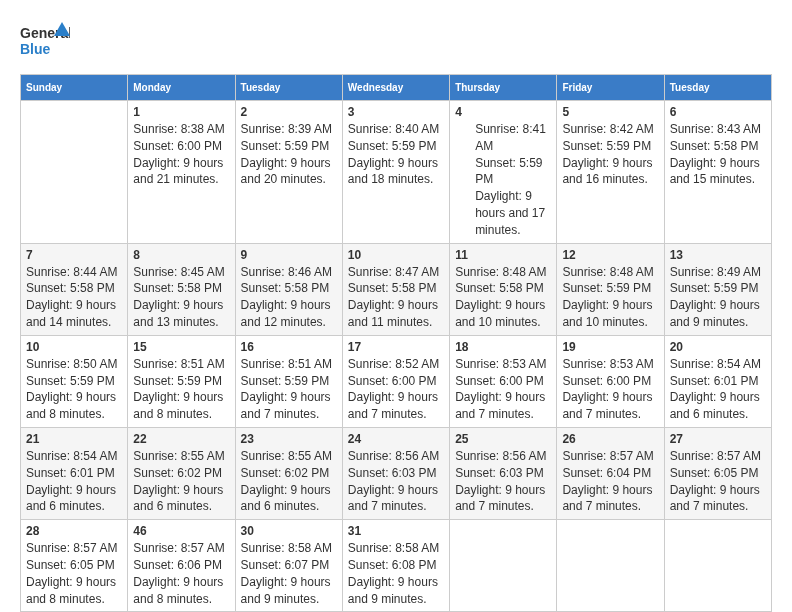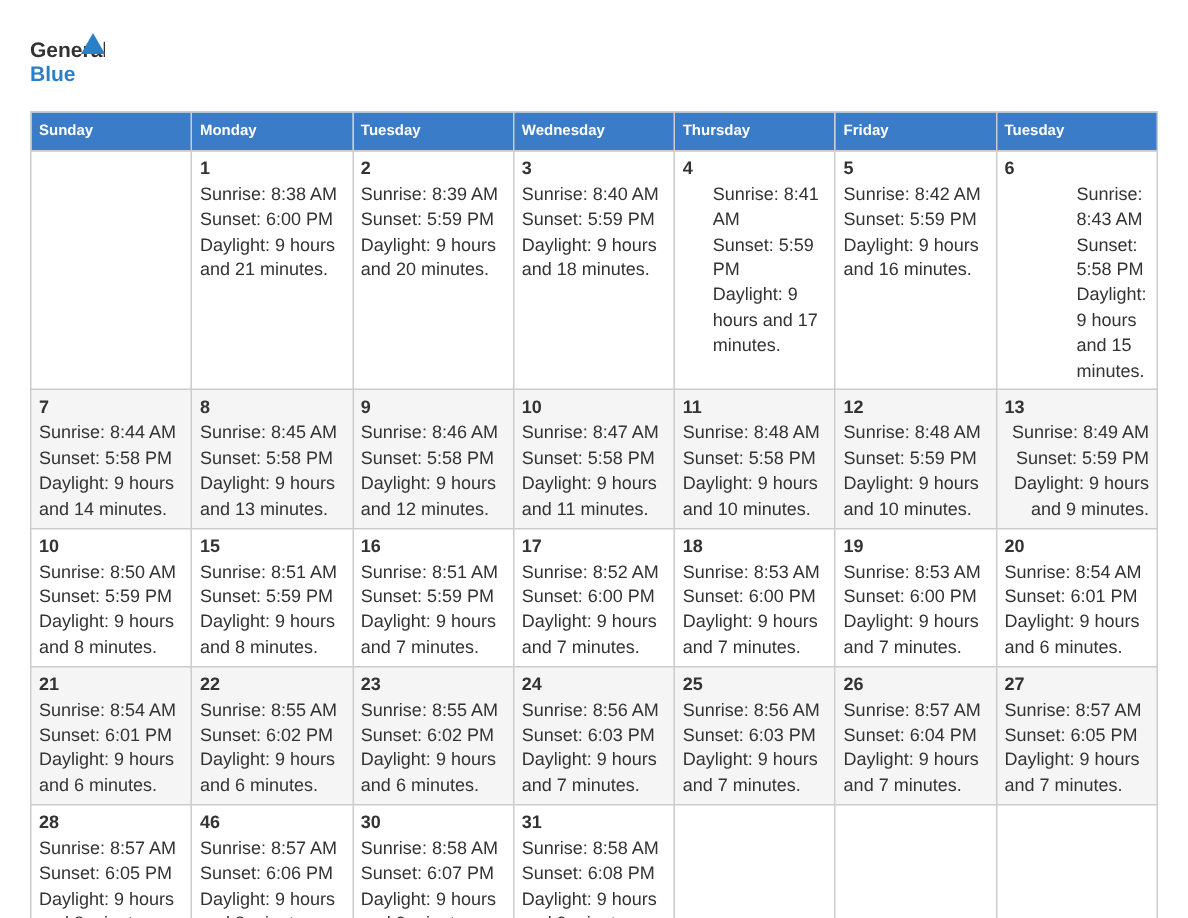--- a/index.html
+++ b/index.html
@@ -136,21 +136,21 @@
 Daylight: 9 hours and 17 minutes.</div>
         </td>
         <td>
           <span class="day-num">5</span>
           <div class="cell-text" style="white-space: pre-line;">Sunrise: 8:42 AM
 Sunset: 5:59 PM
 Daylight: 9 hours and 16 minutes.</div>
         </td>
         <td>
           <span class="day-num">6</span>
-          <div class="cell-text" style="white-space: pre-line; margin-left: 48px;">Sunrise: 8:43 AM
+          <div class="cell-text" style="white-space: pre-line;">Sunrise: 8:43 AM
 Sunset: 5:58 PM
 Daylight: 9 hours and 15 minutes.</div>
         </td>
       </tr>
       <tr>
         <td>
           <span class="day-num">7</span>
           <div class="cell-text" style="white-space: pre-line;">Sunrise: 8:44 AM
 Sunset: 5:58 PM
 Daylight: 9 hours and 14 minutes.</div>
@@ -180,21 +180,21 @@
 Daylight: 9 hours and 10 minutes.</div>
         </td>
         <td>
           <span class="day-num">12</span>
           <div class="cell-text" style="white-space: pre-line;">Sunrise: 8:48 AM
 Sunset: 5:59 PM
 Daylight: 9 hours and 10 minutes.</div>
         </td>
         <td>
           <span class="day-num">13</span>
-          <div class="cell-text" style="white-space: pre-line; text-align: right;">Sunrise: 8:49 AM
+          <div class="cell-text" style="white-space: pre-line;">Sunrise: 8:49 AM
 Sunset: 5:59 PM
 Daylight: 9 hours and 9 minutes.</div>
         </td>
       </tr>
       <tr>
         <td>
           <span class="day-num">10</span>
           <div class="cell-text" style="white-space: pre-line;">Sunrise: 8:50 AM
 Sunset: 5:59 PM
 Daylight: 9 hours and 8 minutes.</div>

